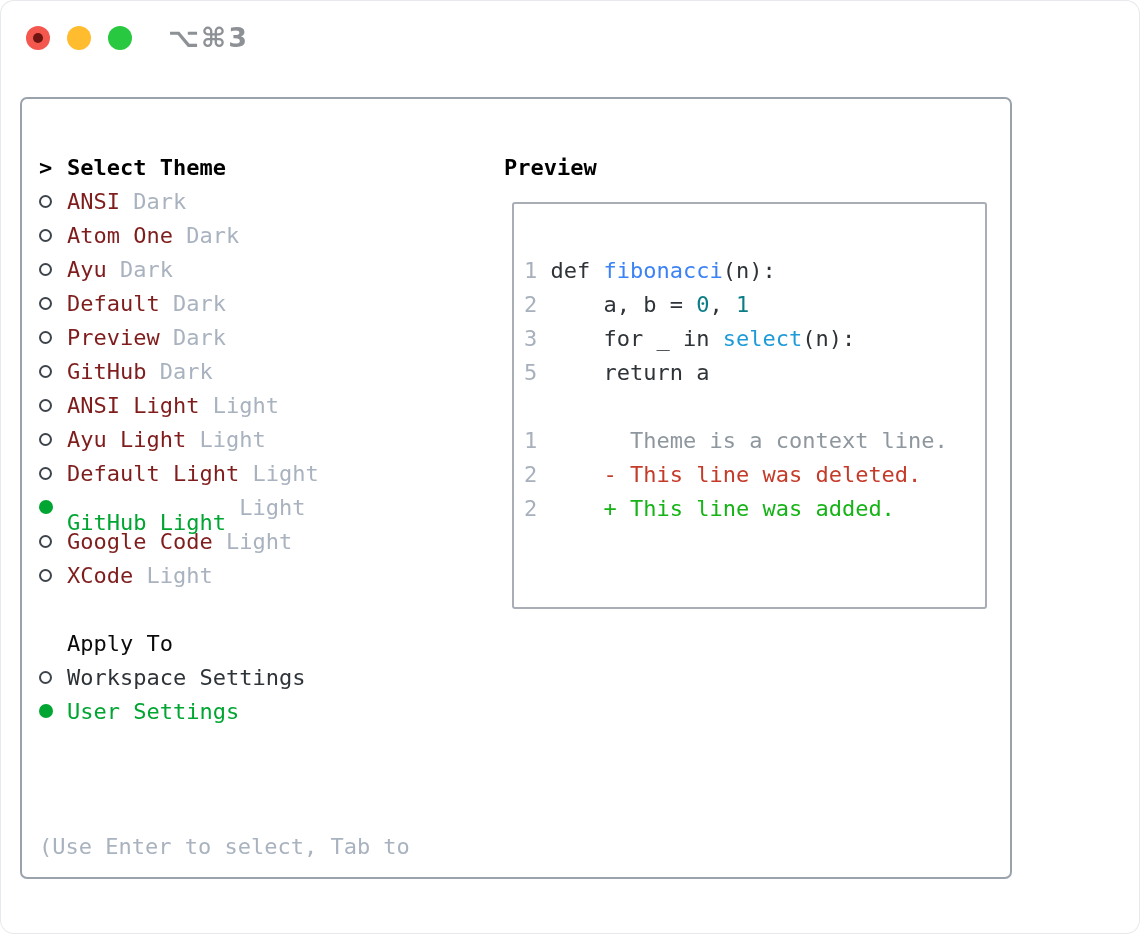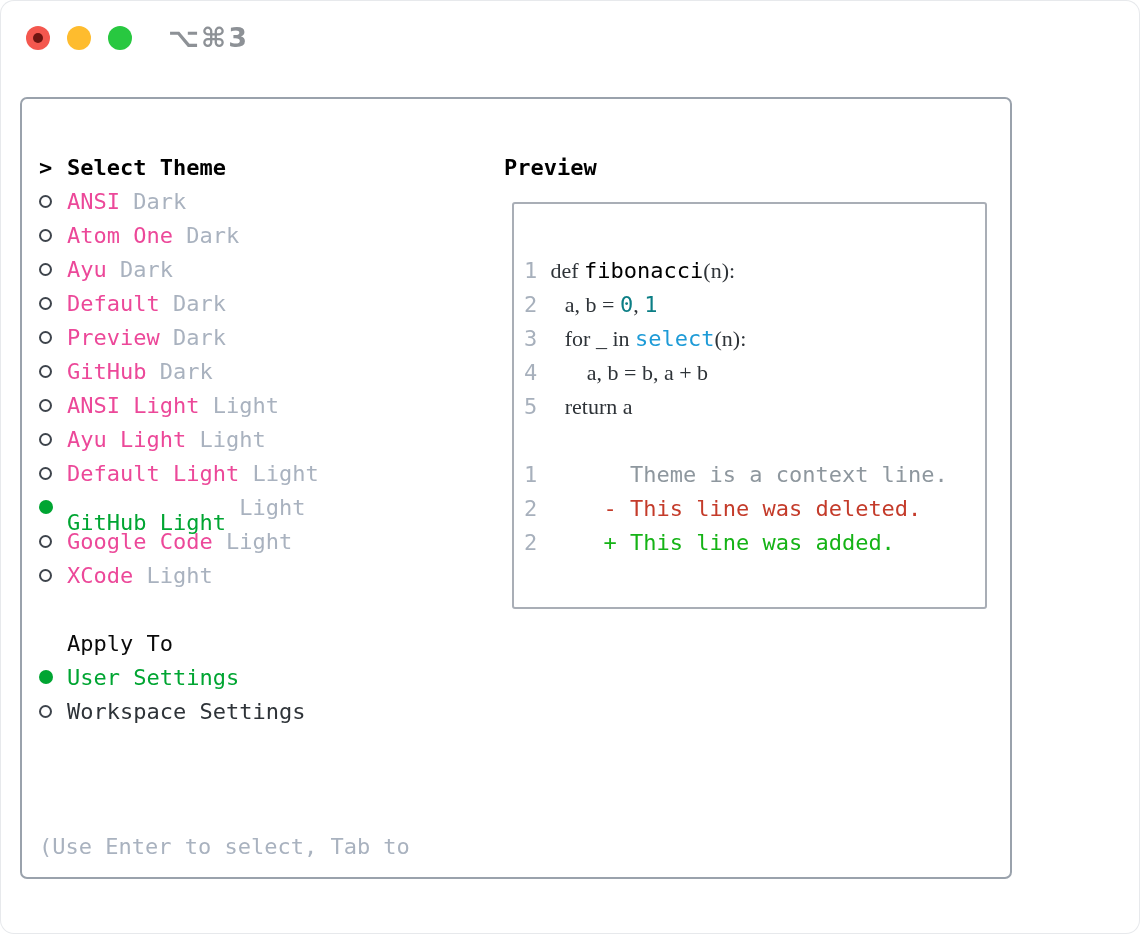--- a/index.html
+++ b/index.html
@@ -49,21 +49,21 @@
   .row{height:34px;display:flex;align-items:center;white-space:pre;}
   .marker{width:28px;display:flex;align-items:center;flex:0 0 28px;}
   .prompt{font-weight:bold;color:#000;}
   .ring{
     width:13px;height:13px;box-sizing:border-box;
     border:2px solid #3e444c;border-radius:50%;
   }
   .dot{width:14px;height:14px;background:#00a532;border-radius:50%;}
   .section-title{font-weight:bold;color:#000000;}
   .plain-title{color:#0a0a0a;}
-  .theme-name{color:#ec4899;}
+  .theme-name{color:#7f1d1d;}
   .theme-name.selected{color:#00a532;margin-top:31px;}
   .variant{color:#a9b2bf;}
   .apply-label{color:#2e3338;}
   .apply-label.selected{color:#00a532;}
   .help{
     position:absolute;left:17px;top:663px;
     font-size:22px;line-height:34px;color:#a9b2bf;white-space:pre;
   }
   
   .right-pane{position:absolute;left:482px;top:51px;}
@@ -73,22 +73,22 @@
   }
   .preview-box{
     margin-top:18px;margin-left:8px;
     width:475px;height:407px;box-sizing:border-box;
     border:2px solid #a9aeb6;border-radius:3px;
     background:#ffffff;overflow:hidden;
   }
   .code{padding:50px 0 0 10px;font-size:22px;line-height:34px;}
   .code-line{height:34px;white-space:pre;}
   .tok-num{color:#a7b0bc;}
-  .tok-plain{color:#2e3338;font-family:Liberation Serif, serif;}
-  .tok-func{color:#000000;}
+  .tok-plain{color:#2e3338;}
+  .tok-func{color:#3b82f6;}
   .tok-lit{color:#0b7e85;}
   .tok-builtin{color:#1e9bd7;}
   .tok-ctx{color:#8e979e;}
   .tok-del{color:#c43b2a;}
   .tok-add{color:#15b316;}
 </style>
 </head>
 <body>
 
 <div class="window">
@@ -126,38 +126,37 @@
           <div class="row"><span class="marker"><span class="dot"></span></span><span class="theme-name selected">GitHub Light</span><span class="variant"> Light</span></div>
           <div class="row"><span class="marker"><span class="ring"></span></span><span class="theme-name">Google Code</span><span class="variant"> Light</span></div>
           <div class="row"><span class="marker"><span class="ring"></span></span><span class="theme-name">XCode</span><span class="variant"> Light</span></div>
         </div>
       <div class="row"></div>
       <div class="row">
         <span class="marker"></span>
         <span class="plain-title">Apply To</span>
       </div>
       <div id="apply-list">
+          <div class="row"><span class="marker"><span class="ring"></span></span><span class="apply-label">Workspace Settings</span></div>
           <div class="row"><span class="marker"><span class="dot"></span></span><span class="apply-label selected">User Settings</span></div>
-          <div class="row"><span class="marker"><span class="ring"></span></span><span class="apply-label">Workspace Settings</span></div>
         </div>
     </div>
 
     <div class="help">
       <div>(Use Enter to select, Tab to</div>
       <div>change focus)</div>
     </div>
 
     <div class="right-pane">
       <div class="preview-title">Preview</div>
       <div class="preview-box">
         <div class="code" id="code-lines">
             <div class="code-line"><span class="tok-num">1 </span><span class="tok-plain">def </span><span class="tok-func">fibonacci</span><span class="tok-plain">(n):</span></div>
             <div class="code-line"><span class="tok-num">2</span><span class="tok-plain">     a, b = </span><span class="tok-lit">0</span><span class="tok-plain">, </span><span class="tok-lit">1</span></div>
             <div class="code-line"><span class="tok-num">3</span><span class="tok-plain">     for _ in </span><span class="tok-builtin">select</span><span class="tok-plain">(n):</span></div>
-            <div class="code-line"><span class="tok-num">4</span><span class="tok-plain">         a, b = b, a + b</span></div>
             <div class="code-line"><span class="tok-num">5</span><span class="tok-plain">     return a</span></div>
             <div class="code-line"></div>
             <div class="code-line"><span class="tok-num">1</span><span class="tok-ctx">       Theme is a context line.</span></div>
             <div class="code-line"><span class="tok-num">2</span><span class="tok-del">     - This line was deleted.</span></div>
             <div class="code-line"><span class="tok-num">2</span><span class="tok-add">     + This line was added.</span></div>
           </div>
       </div>
     </div>
 
   </div>

